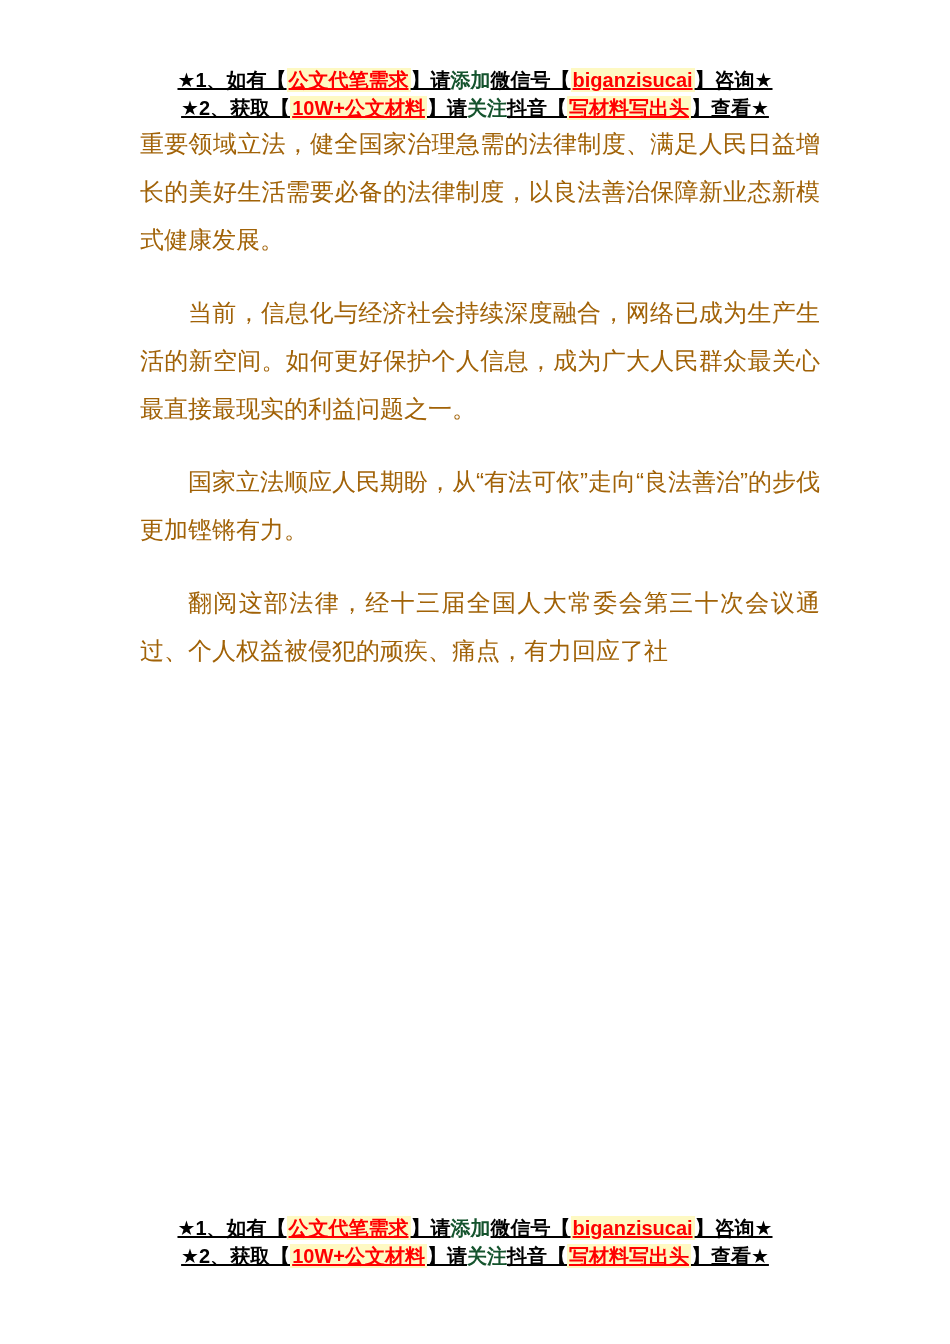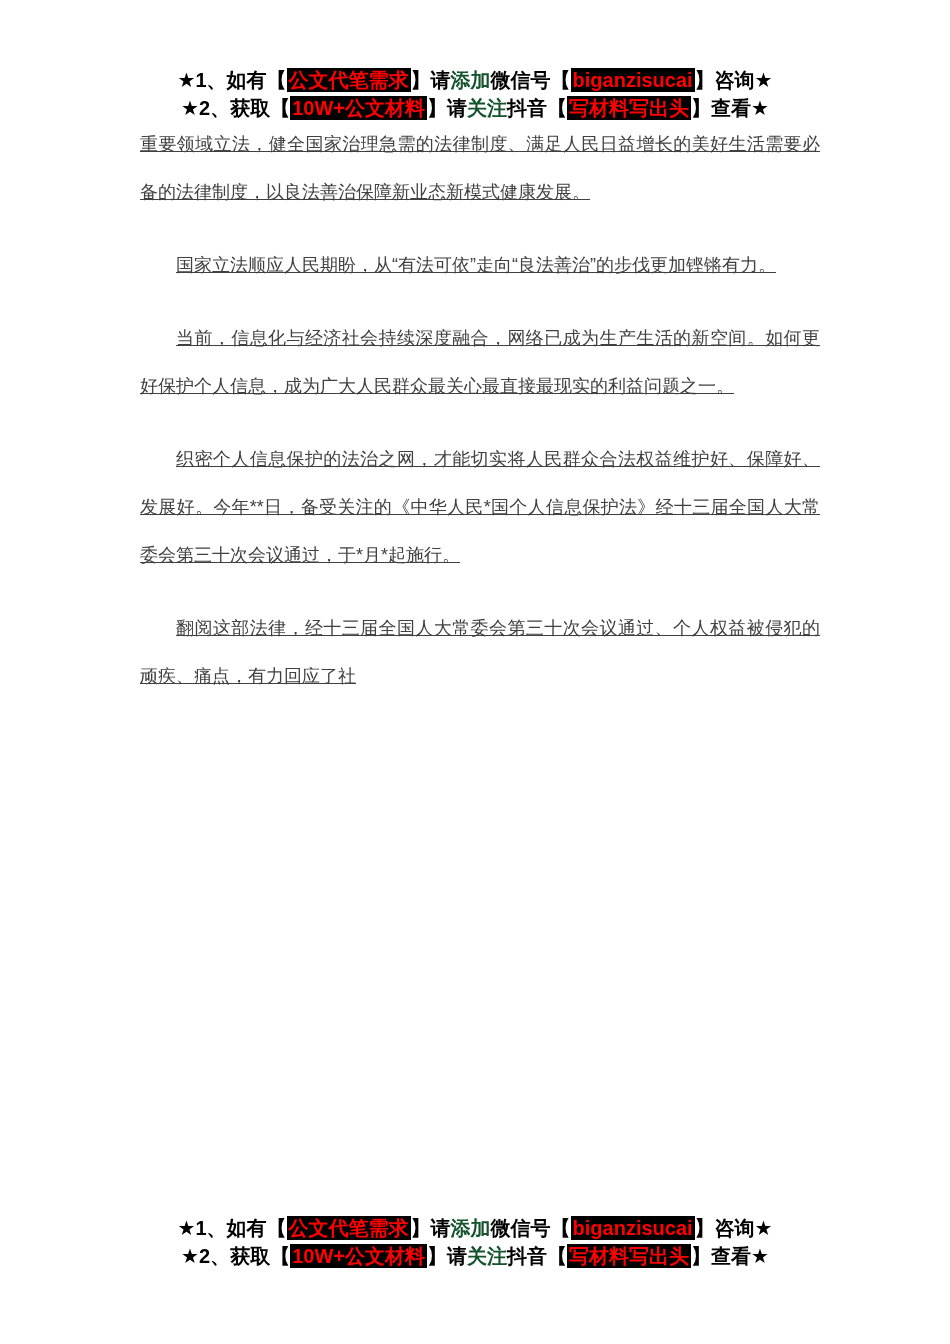--- a/index.html
+++ b/index.html
@@ -23,61 +23,60 @@
     right: 0;
     text-align: center;
     font-weight: bold;
     font-size: 20px;
     line-height: 28px;
     color: #000000;
     white-space: nowrap;
   }
   .promo-header { top: 66px; }
   .promo-footer { top: 1214px; }
-  .seg-plain { color: #000000; }
+  .seg-plain { color: #000000; text-decoration: underline; }
   .seg-underline {
     color: #14532d;
     text-decoration-thickness: 2px;
   }
   .seg-highlight {
     color: #ff0000;
-    background: #000000;
+    background: #fef9c3;
+    text-decoration: underline;
     text-decoration-color: #ff0000;
     text-decoration-thickness: 2px;
     padding: 1px 2px;
   }
   
   .doc-body {
     position: absolute;
     top: 120px;
     left: 140px;
     width: 680px;
   }
   .doc-body p {
     margin: 0 0 25px 0;
-    font-size: 18px;
+    font-size: 24px;
     line-height: 48px;
     text-align: justify;
-    color: #404040;
-    text-decoration: underline;
+    color: #a16207;
   }
   .doc-body p.indent { text-indent: 2em; }
 </style>
 </head>
 <body>
 
 <div class="page">
   <div id="promo-header" class="promo promo-header">
       <div class="promo-line"><span class="seg-plain">★1、如有【</span><span class="seg-highlight">公文代笔需求</span><span class="seg-plain">】请</span><span class="seg-underline">添加</span><span class="seg-plain">微信号【</span><span class="seg-highlight">biganzisucai</span><span class="seg-plain">】咨询★</span></div>
       <div class="promo-line"><span class="seg-plain">★2、获取【</span><span class="seg-highlight">10W+公文材料</span><span class="seg-plain">】请</span><span class="seg-underline">关注</span><span class="seg-plain">抖音【</span><span class="seg-highlight">写材料写出头</span><span class="seg-plain">】查看★</span></div>
     </div>
   <div id="doc-body" class="doc-body">
       <p>重要领域立法，健全国家治理急需的法律制度、满足人民日益增长的美好生活需要必备的法律制度，以良法善治保障新业态新模式健康发展。</p>
+      <p class="indent">当前，信息化与经济社会持续深度融合，网络已成为生产生活的新空间。如何更好保护个人信息，成为广大人民群众最关心最直接最现实的利益问题之一。</p>
       <p class="indent">国家立法顺应人民期盼，从“有法可依”走向“良法善治”的步伐更加铿锵有力。</p>
-      <p class="indent">当前，信息化与经济社会持续深度融合，网络已成为生产生活的新空间。如何更好保护个人信息，成为广大人民群众最关心最直接最现实的利益问题之一。</p>
-      <p class="indent">织密个人信息保护的法治之网，才能切实将人民群众合法权益维护好、保障好、发展好。今年**日，备受关注的《中华人民*国个人信息保护法》经十三届全国人大常委会第三十次会议通过，于*月*起施行。</p>
       <p class="indent">翻阅这部法律，经十三届全国人大常委会第三十次会议通过、个人权益被侵犯的顽疾、痛点，有力回应了社</p>
     </div>
   <div id="promo-footer" class="promo promo-footer">
       <div class="promo-line"><span class="seg-plain">★1、如有【</span><span class="seg-highlight">公文代笔需求</span><span class="seg-plain">】请</span><span class="seg-underline">添加</span><span class="seg-plain">微信号【</span><span class="seg-highlight">biganzisucai</span><span class="seg-plain">】咨询★</span></div>
       <div class="promo-line"><span class="seg-plain">★2、获取【</span><span class="seg-highlight">10W+公文材料</span><span class="seg-plain">】请</span><span class="seg-underline">关注</span><span class="seg-plain">抖音【</span><span class="seg-highlight">写材料写出头</span><span class="seg-plain">】查看★</span></div>
     </div>
 </div>
 
 </body></html>

